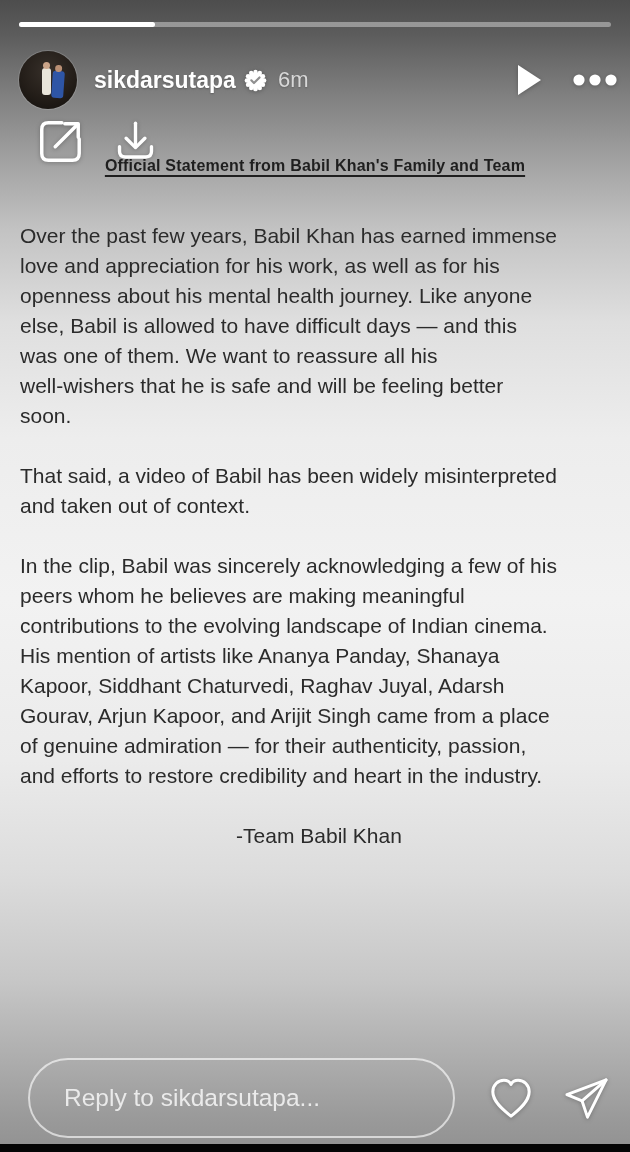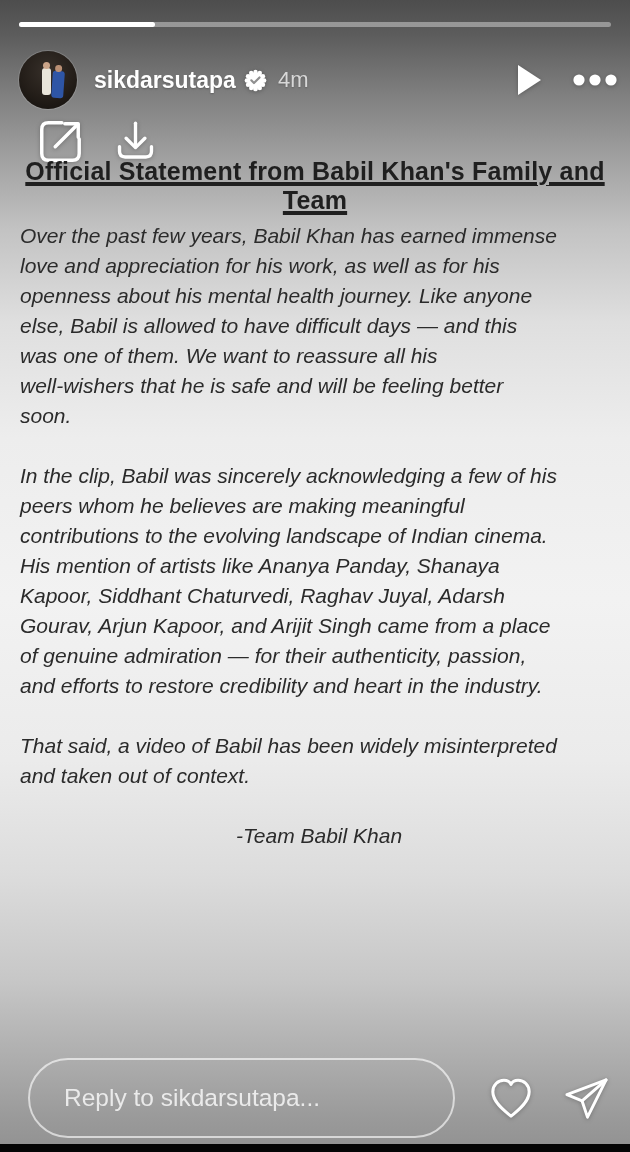--- a/index.html
+++ b/index.html
@@ -34,24 +34,24 @@
   .badge{margin-left:8px;display:flex;align-items:center;}
   .timestamp{margin-left:11px;font-size:22px;color:#d8d8d8;text-shadow:0 1px 2px rgba(0,0,0,0.2);}
   .header-actions{margin-left:auto;display:flex;align-items:center;gap:30px;}
   .icon-btn{background:none;border:none;padding:0;margin:0;cursor:pointer;display:flex;
     align-items:center;justify-content:center;}
   .white-icon{filter:drop-shadow(0 1px 2px rgba(0,0,0,0.25));}
   
   .quick-actions{position:absolute;top:117px;left:36px;display:flex;gap:28px;align-items:flex-start;}
   
   .title{position:absolute;top:157px;left:14px;width:602px;text-align:center;
-    font-size:25px;font-weight:bold;color:#1f1f1f;letter-spacing:0.2px;text-decoration:underline;}
+    font-size:16px;font-weight:bold;color:#1f1f1f;letter-spacing:0.2px;}
   .title span{text-decoration:underline;text-decoration-thickness:2px;text-underline-offset:4px;}
   .statement-body{position:absolute;top:221px;left:20px;width:598px;
-    font-size:21px;line-height:30px;color:#2b2b2b;font-style:italic;}
+    font-size:21px;line-height:30px;color:#2b2b2b;}
   .para{margin:0 0 30px 0;white-space:pre-line;}
   .signature{margin:8px 0 12px 0;text-align:center;white-space:pre-line;}
   
   .footer{position:absolute;left:0;bottom:14px;width:630px;height:80px;
     display:flex;align-items:center;padding:0 28px;box-sizing:border-box;}
   .reply-input{width:427px;height:80px;box-sizing:border-box;flex:0 0 auto;
     border:2px solid rgba(255,255,255,0.62);border-radius:40px;background:transparent;
     color:#ffffff;font-size:24.5px;padding:2px 34px;outline:none;
     font-family:"Liberation Sans",sans-serif;}
   .reply-input::placeholder{color:rgba(255,255,255,0.78);}
@@ -87,21 +87,21 @@
           <circle cx="3" cy="12" r="2.3"></circle>
             <circle cx="4.21" cy="7.5" r="2.3"></circle>
           <circle cx="7.5" cy="4.21" r="2.3"></circle>
             <circle cx="12" cy="3" r="2.3"></circle>
           <circle cx="16.5" cy="4.21" r="2.3"></circle>
             <circle cx="19.79" cy="7.5" r="2.3"></circle>
         </g>
         <path d="M7.6 11.8 L10.4 14.6 L16.2 8.9" fill="none" stroke="#8f8f8f" stroke-width="2.3" stroke-linecap="round" stroke-linejoin="round"></path>
       </svg>
     </div>
-    <div class="timestamp">4m</div>
+    <div class="timestamp">6m</div>
     <div class="header-actions">
       <button class="icon-btn">
         <svg class="white-icon" width="26" height="32" viewBox="0 0 26 32">
           <polygon points="2,1 25,16 2,31" fill="#ffffff"></polygon>
         </svg>
       </button>
       <button class="icon-btn">
         <svg class="white-icon" width="46" height="14" viewBox="0 0 46 14">
           <circle cx="7" cy="7" r="5.6" fill="#ffffff"></circle>
           <circle cx="23" cy="7" r="5.6" fill="#ffffff"></circle>
@@ -133,30 +133,30 @@
   </div>
 
   <div class="statement-body">
       <p class="para">Over the past few years, Babil Khan has earned immense
 love and appreciation for his work, as well as for his
 openness about his mental health journey. Like anyone
 else, Babil is allowed to have difficult days — and this
 was one of them. We want to reassure all his
 well-wishers that he is safe and will be feeling better
 soon.</p>
+      <p class="para">That said, a video of Babil has been widely misinterpreted
+and taken out of context.</p>
       <p class="para">In the clip, Babil was sincerely acknowledging a few of his
 peers whom he believes are making meaningful
 contributions to the evolving landscape of Indian cinema.
 His mention of artists like Ananya Panday, Shanaya
 Kapoor, Siddhant Chaturvedi, Raghav Juyal, Adarsh
 Gourav, Arjun Kapoor, and Arijit Singh came from a place
 of genuine admiration — for their authenticity, passion,
 and efforts to restore credibility and heart in the industry.</p>
-      <p class="para">That said, a video of Babil has been widely misinterpreted
-and taken out of context.</p>
       <p class="para signature">-Team Babil Khan</p>
     </div>
 
   <div class="footer">
     <input class="reply-input" type="text" placeholder="Reply to sikdarsutapa..." style="">
     <button class="icon-btn like-btn">
       <svg class="white-icon" width="46" height="44" viewBox="0 0 48 46">
         <path d="M24,42 C19.5,38 5,28.5 5,16.5 C5,9.3 10.3,4.5 16.6,4.5 C20.3,4.5 22.9,6.6 24,8.8 C25.1,6.6 27.7,4.5 31.4,4.5 C37.7,4.5 43,9.3 43,16.5 C43,28.5 28.5,38 24,42 Z" fill="none" stroke="#ffffff" stroke-width="3.2" stroke-linejoin="round"></path>
       </svg>
     </button>

